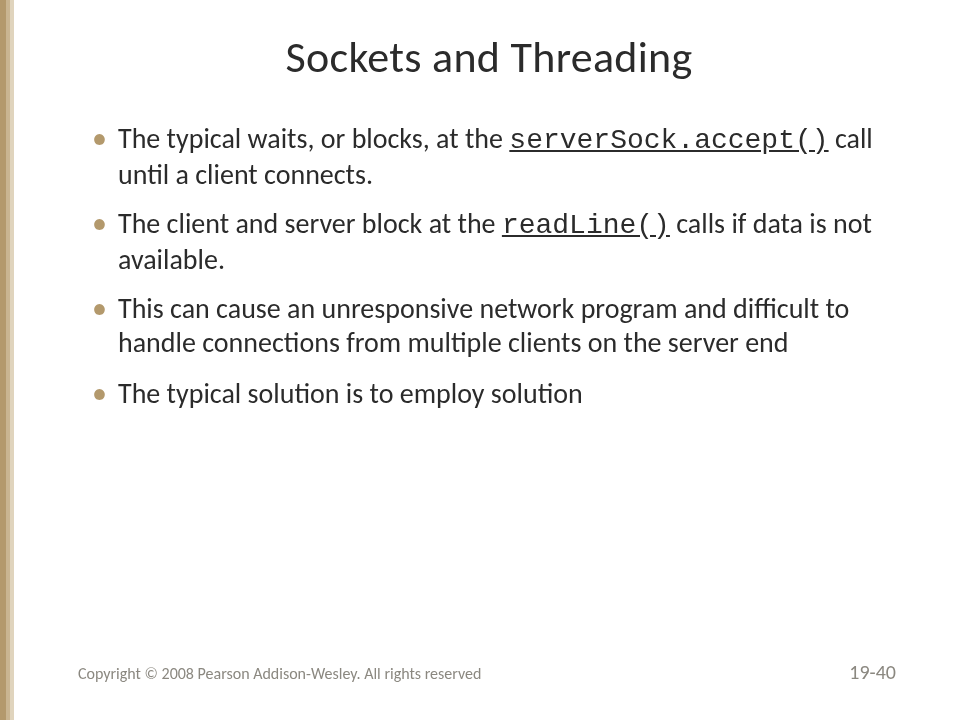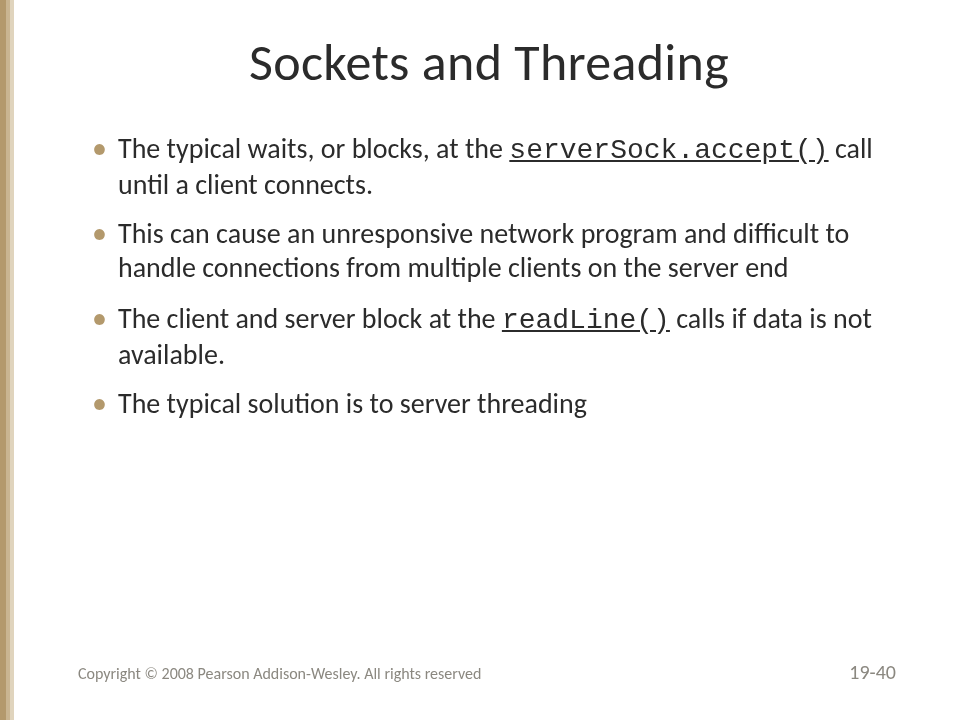--- a/index.html
+++ b/index.html
@@ -24,21 +24,21 @@
     .stripe-c { width: 4px; background: #e0d4bd; }
     .slide-content {
       position: absolute;
       left: 0;
       top: 0;
       width: 100%;
       height: 100%;
       padding: 24px 60px 0 78px;
     }
     .title {
-      font-size: 52px;
+      font-size: 44px;
       color: #2b2b2b;
       text-align: center;
       font-weight: 400;
       margin-bottom: 38px;
       margin-top: 6px;
       letter-spacing: 0.3px;
     }
     .body {
       padding-left: 6px;
     }
@@ -95,27 +95,27 @@
 
 <div class="slide-content">
   <h1 class="title">Sockets and Threading</h1>
 
   <div class="body">
     <ul>
       <li>
         <span>The typical waits, or blocks, at the </span><span class="code">serverSock.accept()</span><span> call until a client connects.</span>
       </li>
       <li>
+        <span>The client and server block at the </span><span class="code">readLine()</span><span> calls if data is not available.</span>
+      </li>
+      <li>
         <span>This can cause an unresponsive network program and difficult to handle connections from multiple clients on the server end</span><span class="code"></span><span></span>
       </li>
       <li>
-        <span>The client and server block at the </span><span class="code">readLine()</span><span> calls if data is not available.</span>
-      </li>
-      <li>
-        <span>The typical solution is to server threading</span><span class="code"></span><span></span>
+        <span>The typical solution is to employ solution</span><span class="code"></span><span></span>
       </li>
     </ul>
   </div>
 
   <div class="footer">
     <div class="copyright">Copyright © 2008 Pearson Addison-Wesley. All rights reserved</div>
     <div class="page-number">19-40</div>
   </div>
 </div>
 

